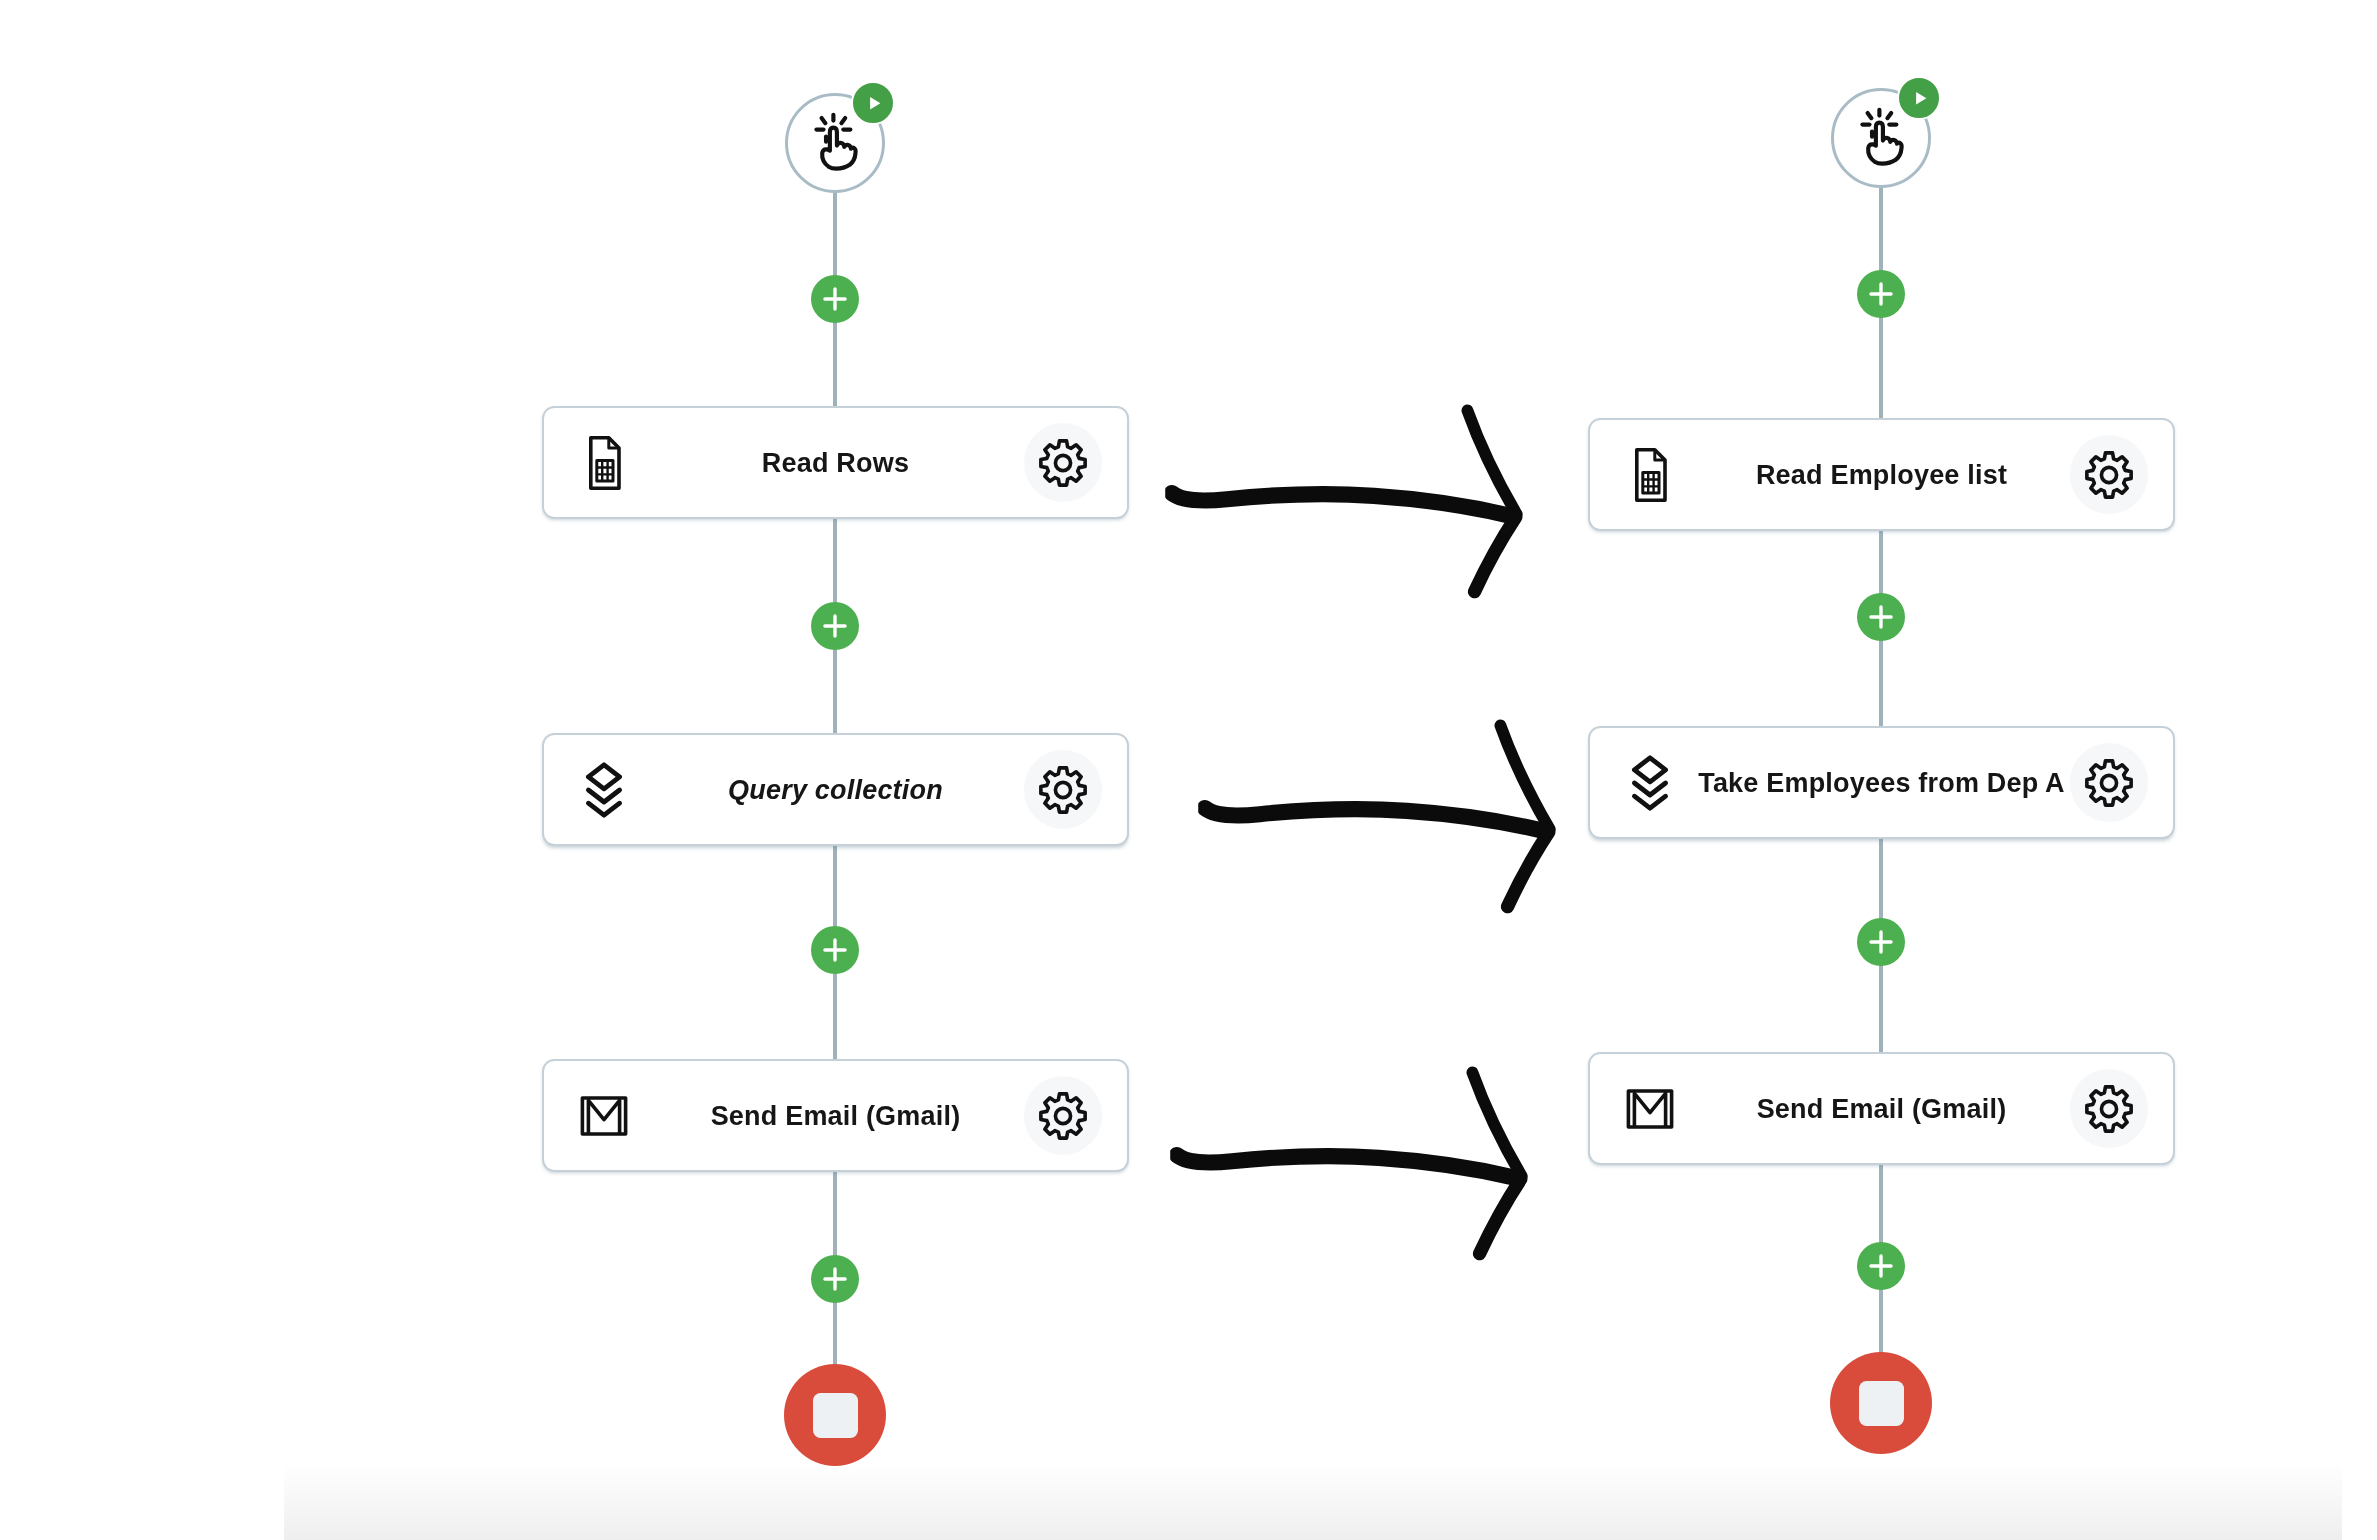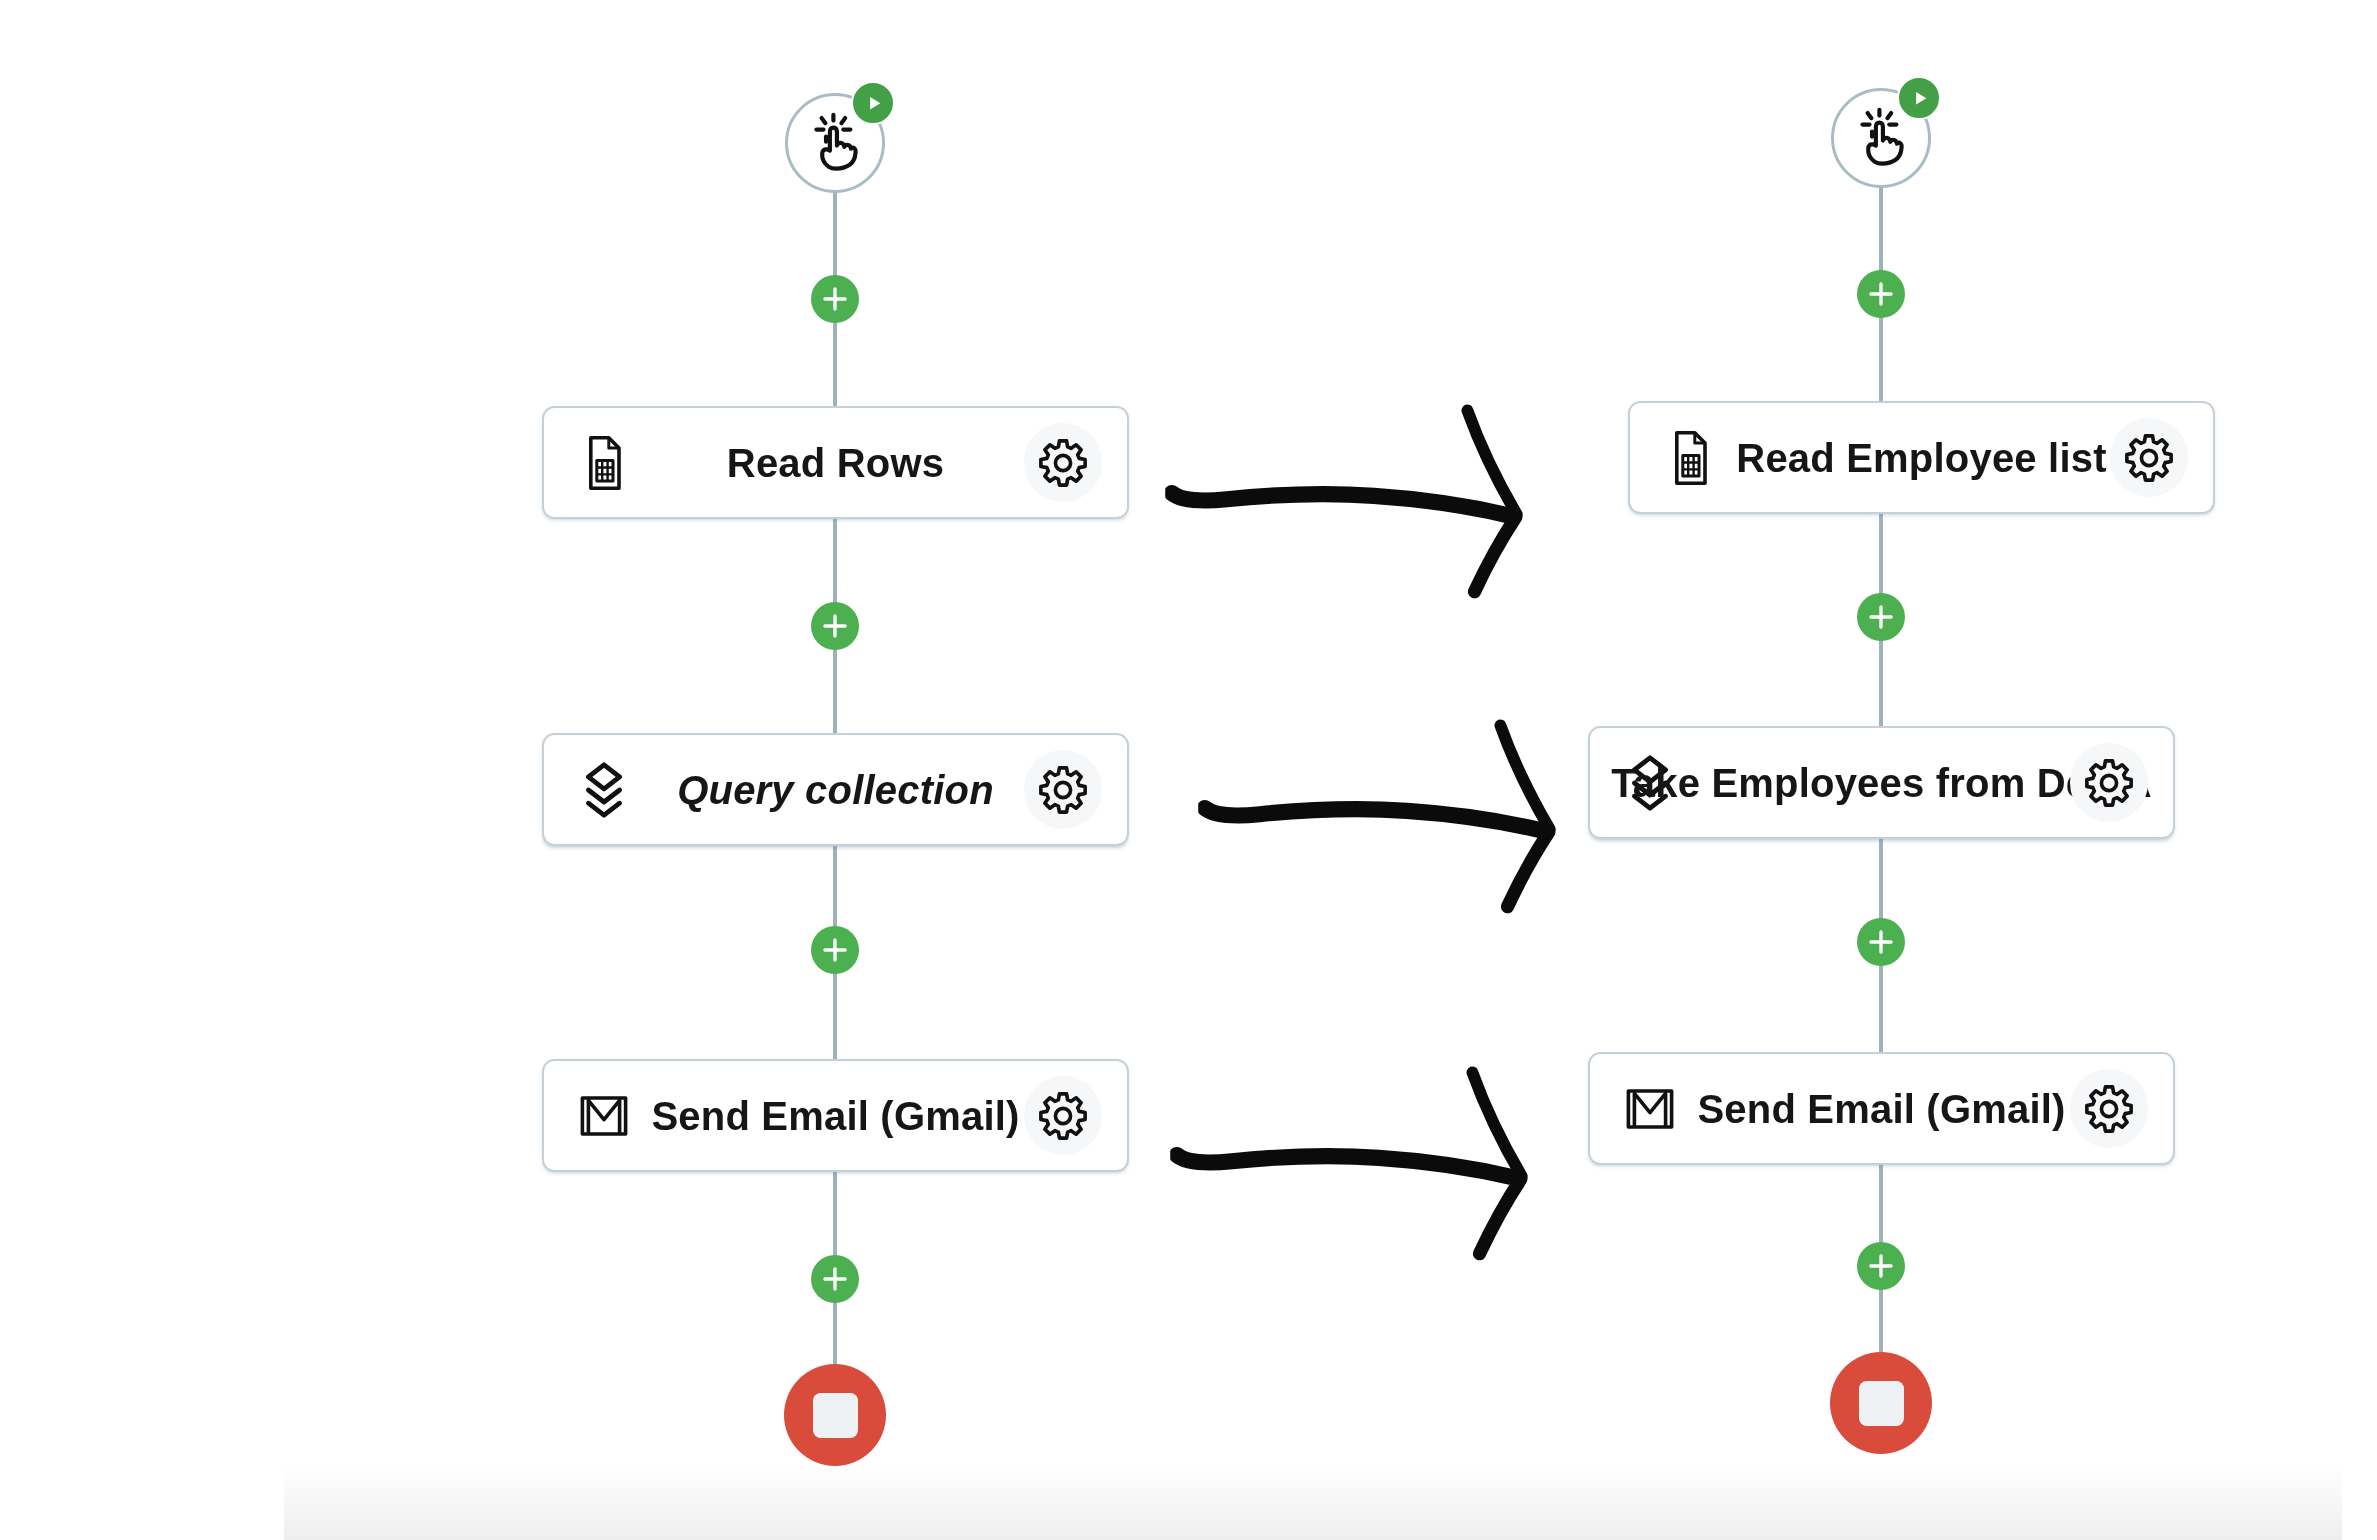--- a/index.html
+++ b/index.html
@@ -42,21 +42,21 @@
     box-sizing:border-box;
     box-shadow:0 2.4px 3.8px -1.4px rgba(96,125,139,0.35);
   }
   .nicon{
     position:absolute;left:30px;top:50%;transform:translateY(-50%);
     width:60px;height:63px;display:flex;align-items:center;justify-content:center;
   }
   .nicon svg{width:100%;height:100%;}
   .ntitle{
     position:absolute;left:50%;top:50%;transform:translate(-50%,-50%);
-    font-size:40px;font-weight:700;color:#161616;white-space:nowrap;letter-spacing:0.2px;
+    font-size:27px;font-weight:700;color:#161616;white-space:nowrap;letter-spacing:0.2px;
   }
   .gearwrap{
     position:absolute;right:21px;top:50%;transform:translateY(-50%);
     width:86px;height:86px;display:flex;align-items:center;justify-content:center;
   }
   .halo{position:absolute;inset:3.8px;border-radius:50%;background:#F5F7F9;}
   .gearwrap svg{position:relative;width:56px;height:56px;}
   
   .stop{
     position:absolute;width:102px;height:102px;border-radius:50%;
@@ -228,21 +228,21 @@
         <use href="#sym-play"></use>
       </svg>
   </div>
 
   <div class="plus" style="left:1857px;top:270px;">
     <svg viewBox="0 0 100 100" width="48" height="48">
         <use href="#sym-plus"></use>
       </svg>
   </div>
 
-  <div class="card" style="left:1588px;top:401px;margin-left:40px;">
+  <div class="card" style="left:1588px;top:418px;">
     <span class="nicon">
         <svg viewBox="0 0 126 132" width="60" height="63">
           <use href="#sym-doc"></use>
         </svg>
       </span>
     <span class="ntitle">Read Employee list</span>
     <span class="gearwrap">
       <span class="halo"></span>
       <svg viewBox="0 0 118 118" width="56" height="56">
           <use href="#sym-gear"></use>

